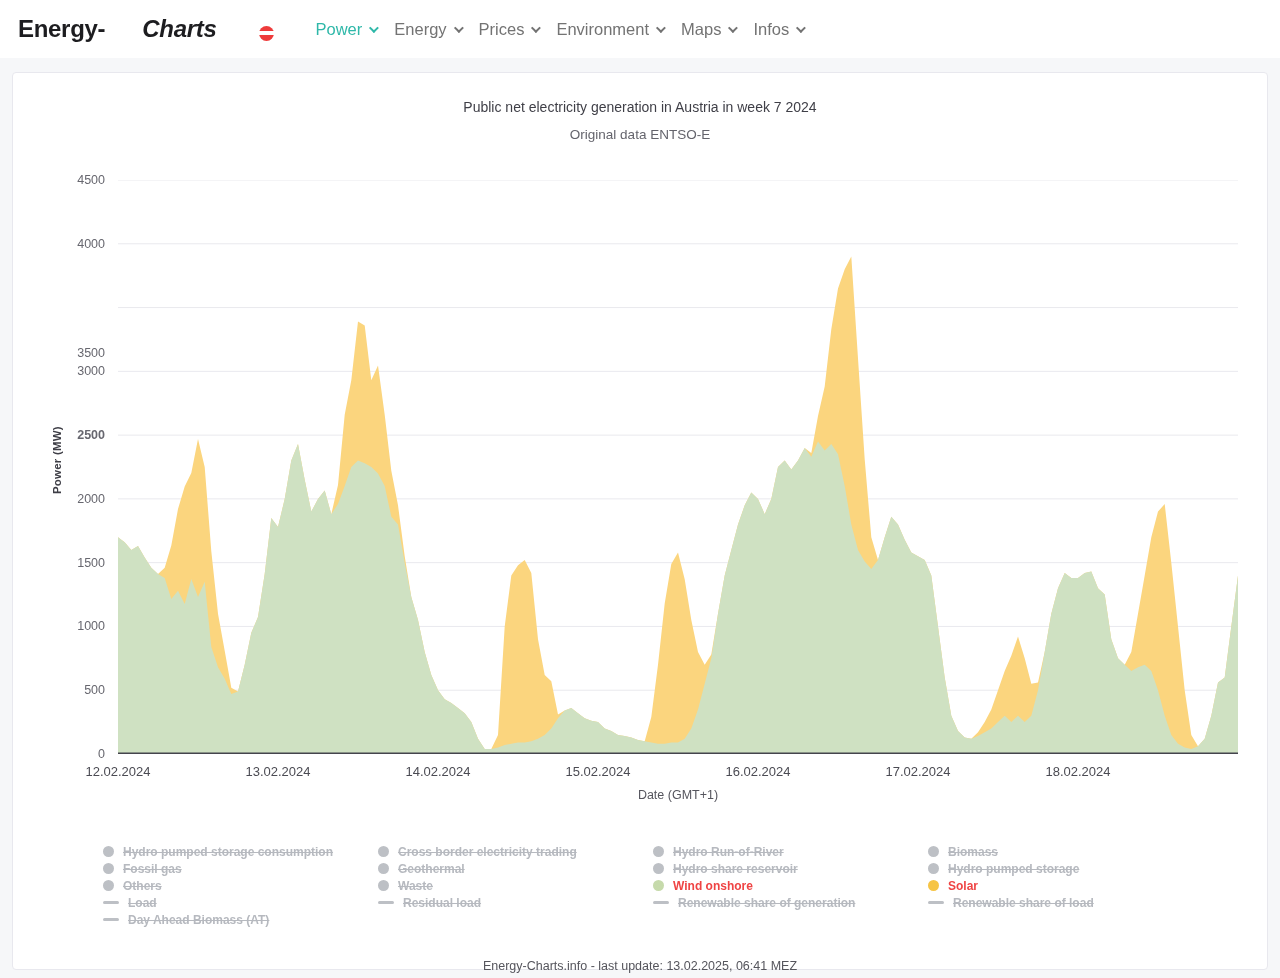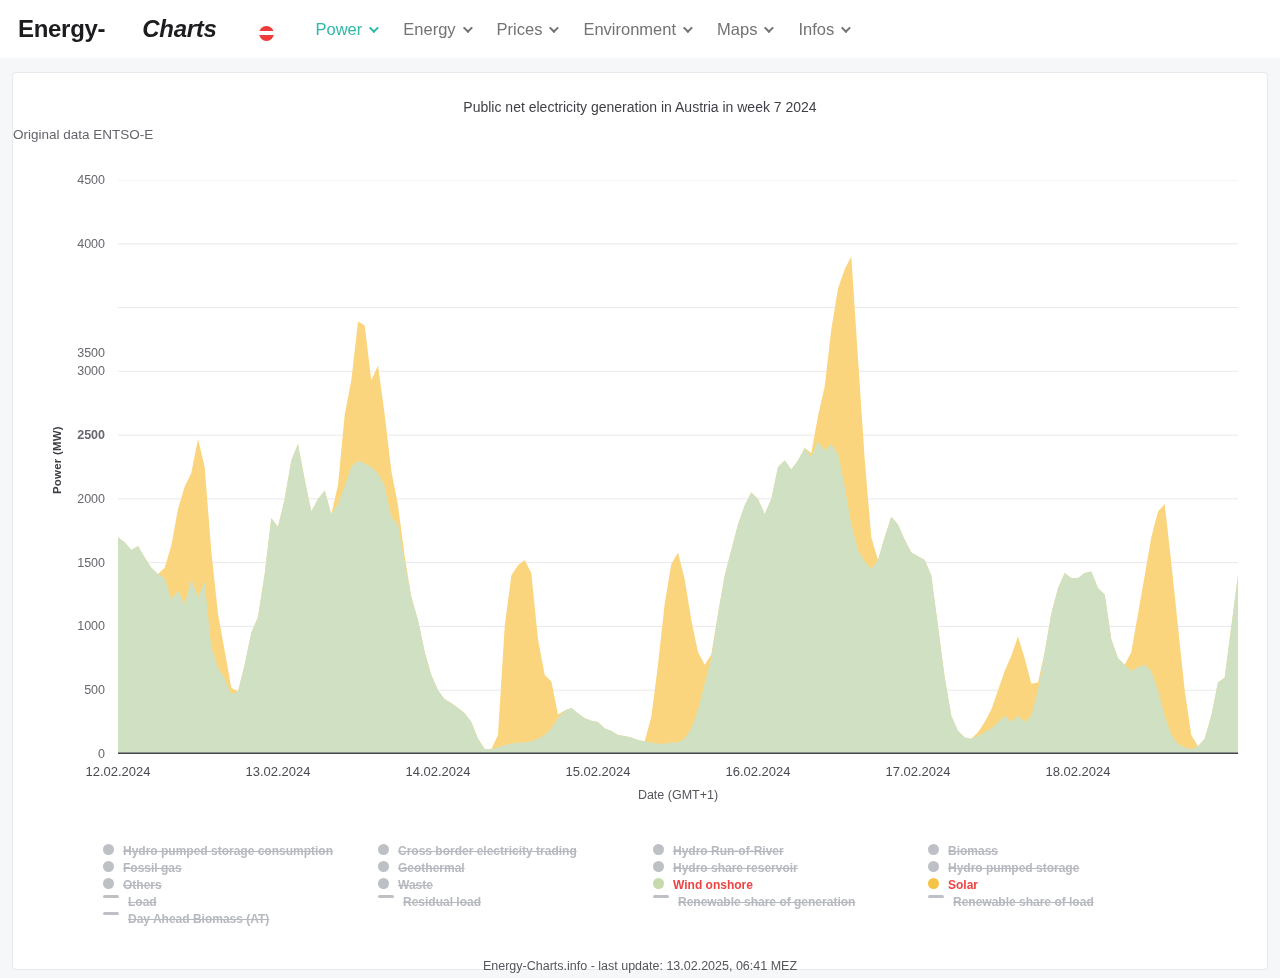--- a/index.html
+++ b/index.html
@@ -6,43 +6,43 @@
   * { box-sizing: border-box; margin: 0; padding: 0; }
   html,body { width:1280px; height:978px; overflow:hidden; background:#f6f7f9;
     font-family:"Liberation Sans", sans-serif; }
   
   .header { background:#ffffff; height:58px; display:flex; align-items:center; padding:0 18px; }
   .logo { display:flex; align-items:baseline; font-size:24px; color:#1d1d20; letter-spacing:-0.3px;gap:37px; }
   .logo .b1 { font-weight:800; }
   .logo .b2 { font-style:italic; font-weight:700; }
   .roundel { width:15px; height:15px; border-radius:50%; margin-left:5px; align-self:center; margin-top:8px;
     background:linear-gradient(180deg,#ee3b3b 0 36%,#ffffff 36% 62%,#ee3b3b 62% 100%); }
-  .nav { display:flex; align-items:center; margin-left:42px; gap:27px; }
+  .nav { display:flex; align-items:center; margin-left:42px; gap:18px; }
   .nav-item { display:inline-flex; align-items:center; gap:7px; font-size:16.5px; color:#737373; cursor:pointer; }
   .nav-item.active { color:#2fb8a9; }
   .chev { width:7px; height:7px; border-right:2px solid currentColor; border-bottom:2px solid currentColor;
     transform:rotate(45deg) translateY(-2px); display:inline-block; }
   
   .card { background:#ffffff; border:1px solid #e8e8ee; border-radius:4px;
     margin:14px 12px 8px 12px; height:898px; position:relative; }
   .chart-title { text-align:center; margin-top:26px; font-size:14px; color:#3f3f47; }
-  .chart-subtitle { text-align:left; margin-top:12px; font-size:13.5px; color:#64646c; }
+  .chart-subtitle { text-align:center; margin-top:12px; font-size:13.5px; color:#64646c; }
   
   .chart-area { position:relative; height:688px; margin-top:4px; }
   .plot { position:absolute; left:105px; top:34px; width:1120px; height:574px; }
   .plot svg { display:block; width:100%; height:100%; }
   .ylabel { position:absolute; left:38px; top:348px; transform:rotate(-90deg); transform-origin:left top;
     font-size:11.5px; font-weight:700; color:#3e3e46; letter-spacing:0.2px; }
   .ytick { position:absolute; left:0; width:92px; text-align:right; font-size:12.5px; color:#67676f; }
   .xtick { position:absolute; transform:translateX(-50%); font-size:13px; color:#4b4b53; white-space:nowrap; }
   .xlabel { position:absolute; left:665px; transform:translateX(-50%); top:642px; font-size:12.5px; color:#55555d; }
   
   .legend { display:flex; padding-left:90px; margin-top:8px; }
   .legend-col { width:275px; }
-  .legend-item { display:flex; align-items:flex-start; gap:9px; margin:2px 0; height:15px; cursor:pointer; }
+  .legend-item { display:flex; align-items:center; gap:9px; margin:2px 0; height:15px; cursor:pointer; }
   .sym-circle { width:11px; height:11px; border-radius:50%; flex:0 0 auto; }
   .sym-line { width:16px; height:3px; border-radius:2px; flex:0 0 auto; }
   .legend-label { font-size:12px; font-weight:700; color:#ef4444; white-space:nowrap; }
   .legend-label.off { color:#b6b9bf; text-decoration:line-through; }
   
   .chart-footer { text-align:center; margin-top:30px; font-size:12.5px; color:#55555c; }
 </style>
 </head>
 <body>
 

